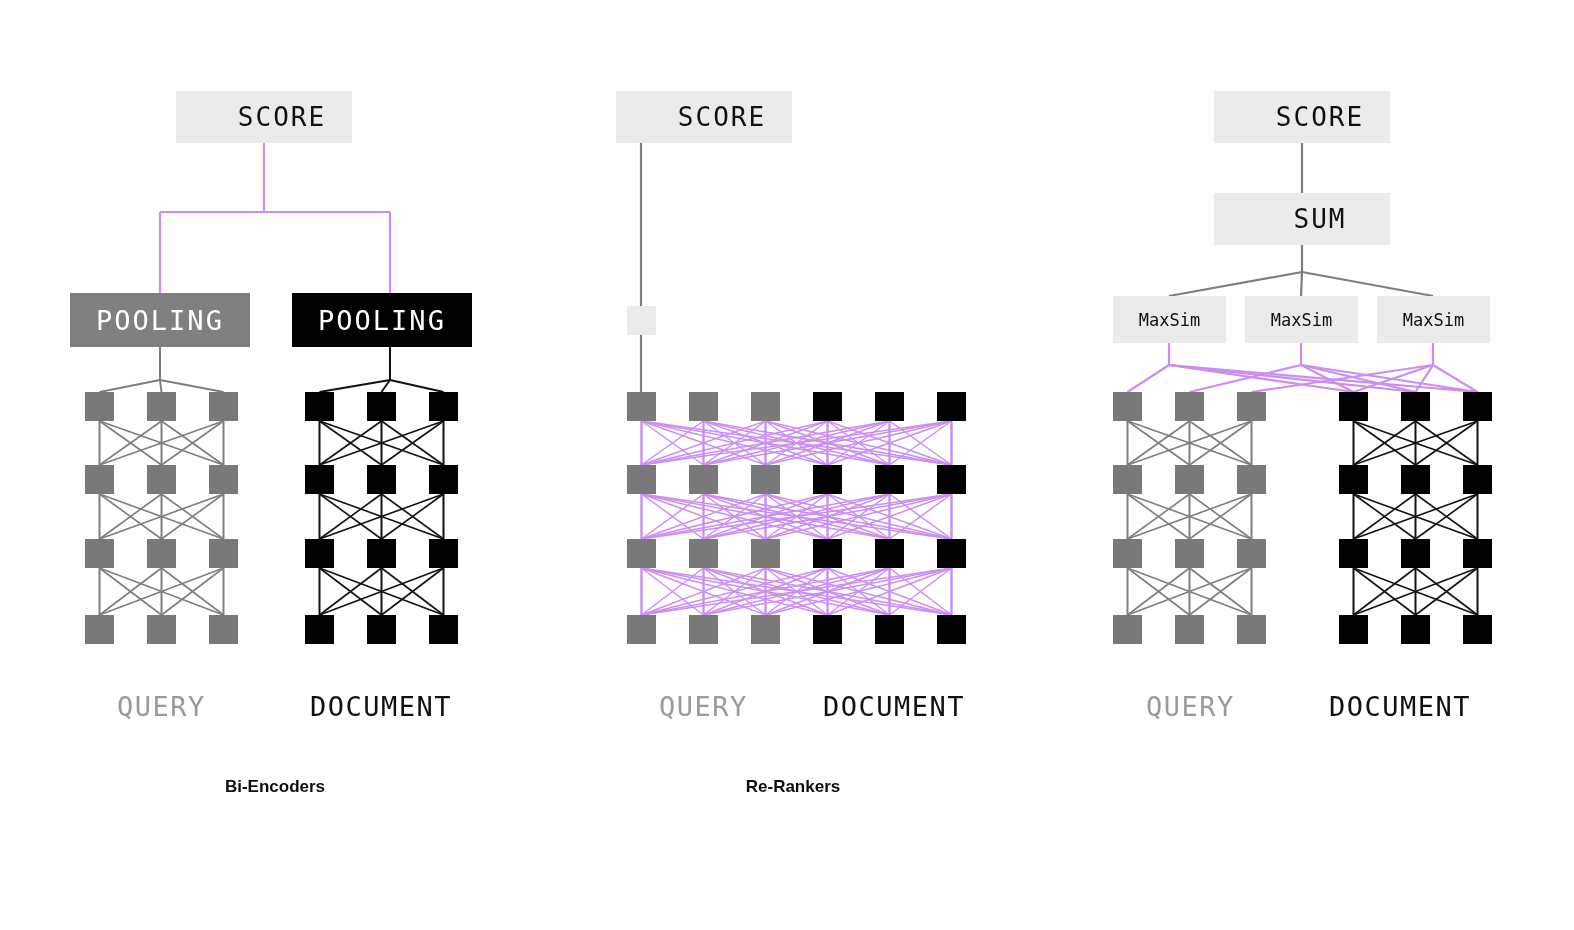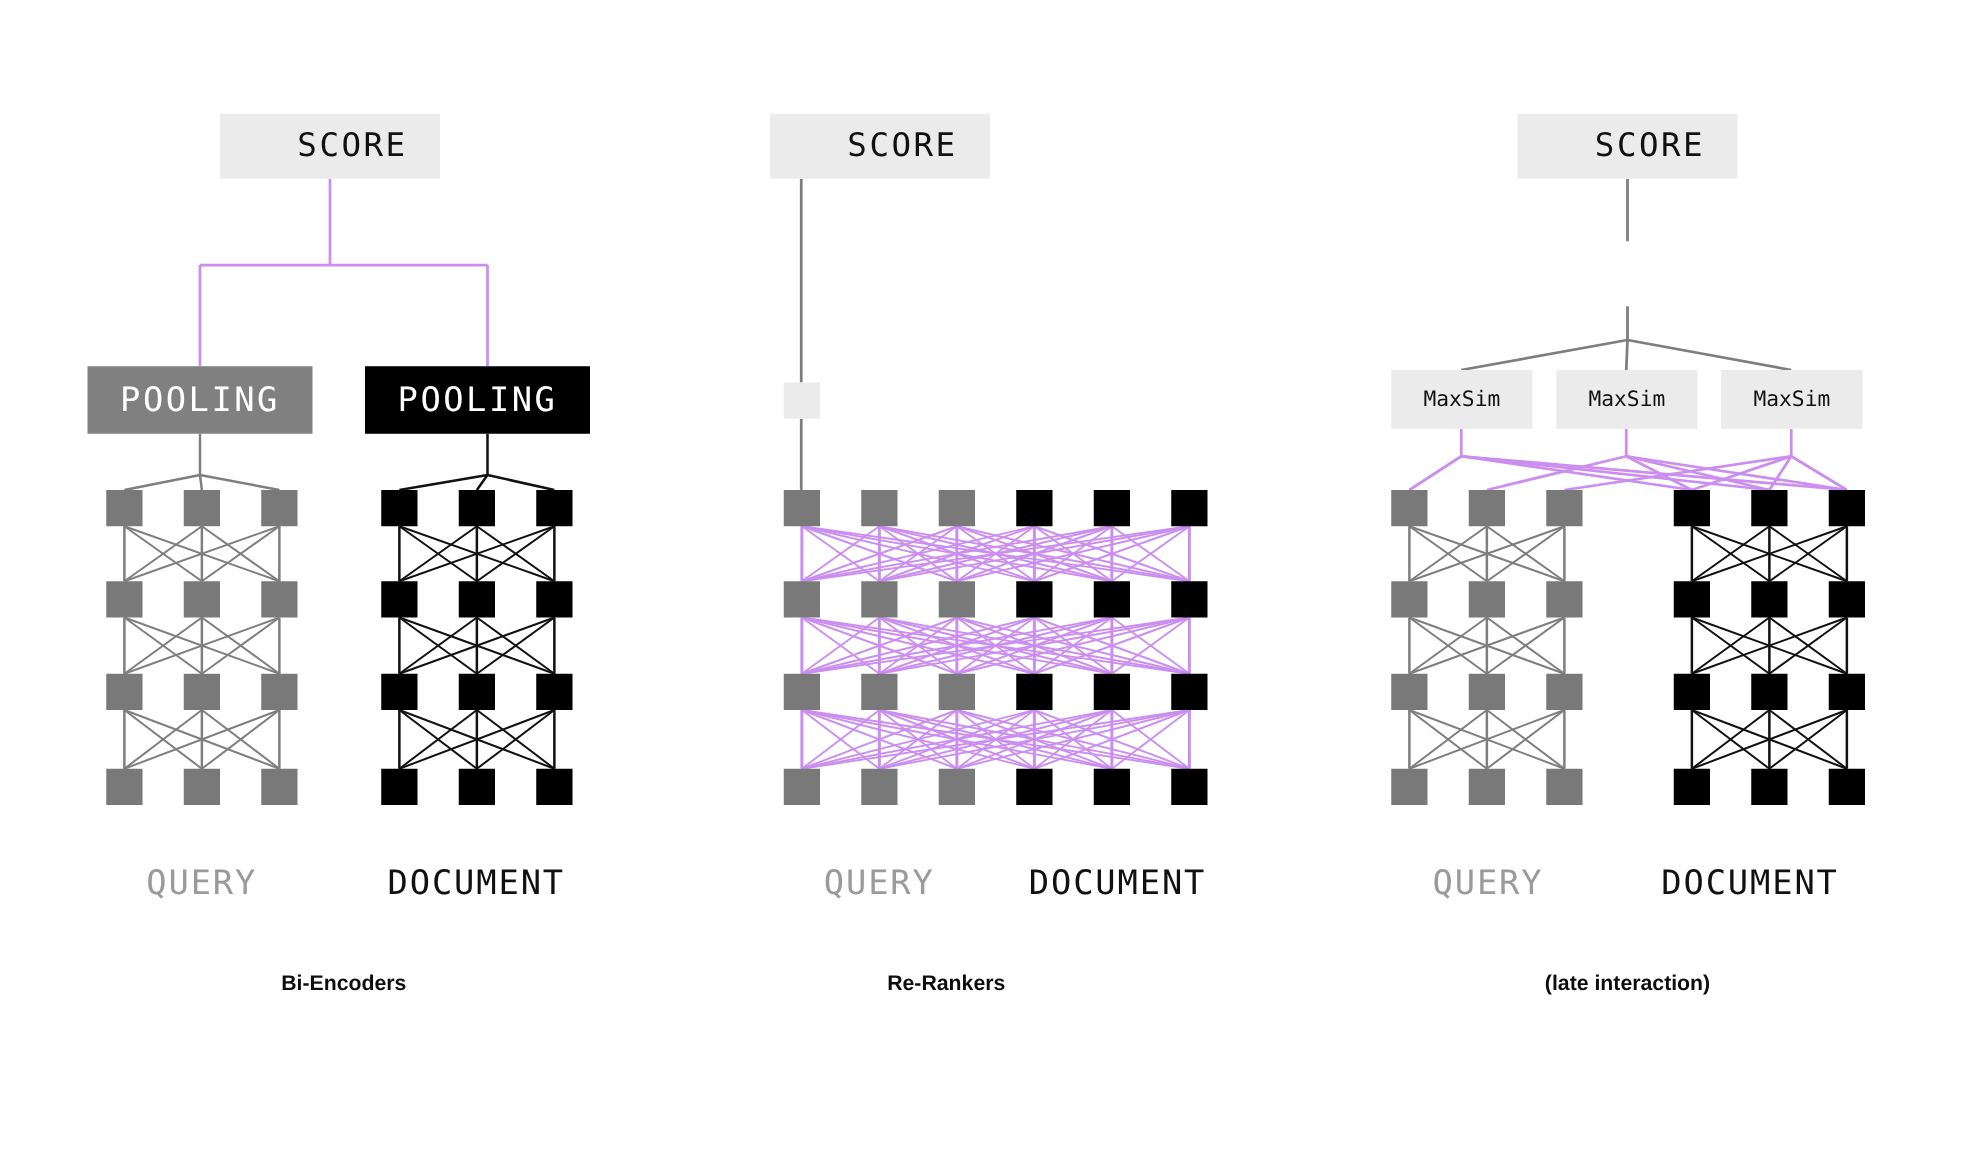--- a/index.html
+++ b/index.html
@@ -367,36 +367,36 @@
     <div>Bi-Encoders</div>
   </div>
 
   <div class="node-box box-score" style="left:616px; top:91px; width:176px; height:52px;">SCORE</div>
 
   <div class="node-box box-cls" style="left:627px; top:306px; width:29px; height:29px;"></div>
 
   <div class="col-label col-label-query" style="left:659px; top:691px;">QUERY</div>
   <div class="col-label col-label-doc" style="left:823px; top:691px;">DOCUMENT</div>
 
-  <div class="caption" style="left:564px; top:775px; width:386px;">
+  <div class="caption" style="left:600px; top:775px; width:386px;">
     <div>Re-Rankers</div>
   </div>
 
   <div class="node-box box-score" style="left:1214px; top:91px; width:176px; height:52px;">SCORE</div>
 
+  <div class="node-box box-sum" style="left:1214px; top:193px; width:176px; height:52px;">SUM</div>
 
   <div class="node-box box-maxsim" style="left:1113px; top:296px; width:113px; height:47px;">MaxSim</div>
   <div class="node-box box-maxsim" style="left:1245px; top:296px; width:113px; height:47px;">MaxSim</div>
   <div class="node-box box-maxsim" style="left:1377px; top:296px; width:113px; height:47px;">MaxSim</div>
 
   <div class="col-label col-label-query" style="left:1146px; top:691px;">QUERY</div>
   <div class="col-label col-label-doc" style="left:1329px; top:691px;">DOCUMENT</div>
 
   <div class="caption" style="left:1090px; top:775px; width:424px;">
-    <div>(late interaction)</div>
   </div>
 
   <div id="token-layer">
       <div class="token token-query" style="left: 85px; top: 392px;"></div>
       <div class="token token-query" style="left: 147px; top: 392px;"></div>
       <div class="token token-query" style="left: 209px; top: 392px;"></div>
       <div class="token token-query" style="left: 85px; top: 465px;"></div>
       <div class="token token-query" style="left: 147px; top: 465px;"></div>
       <div class="token token-query" style="left: 209px; top: 465px;"></div>
       <div class="token token-query" style="left: 85px; top: 539px;"></div>

